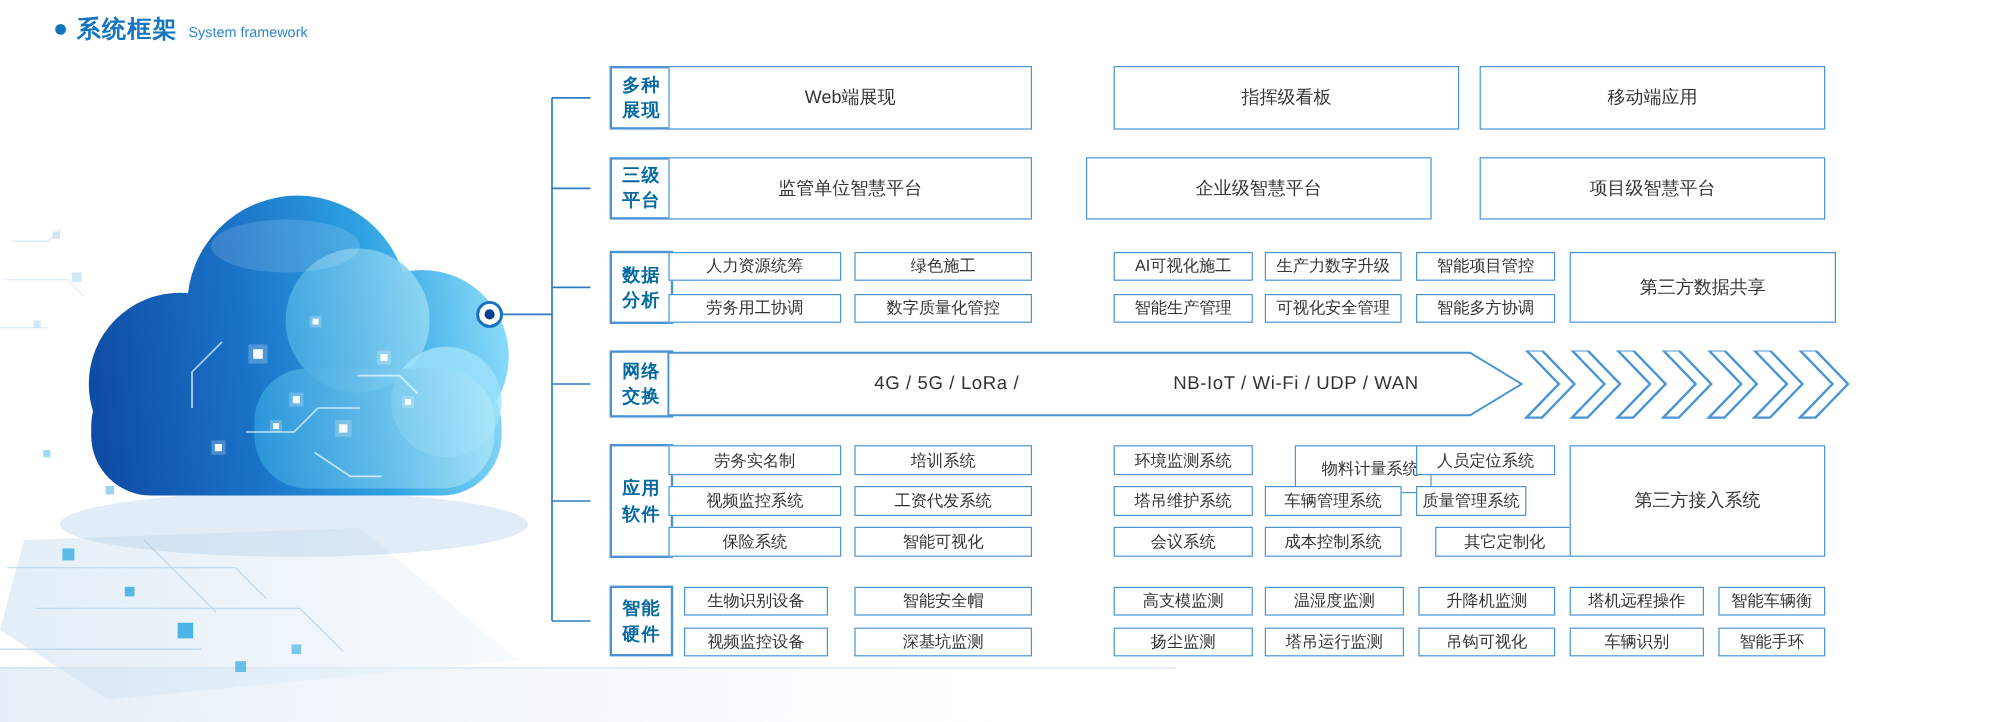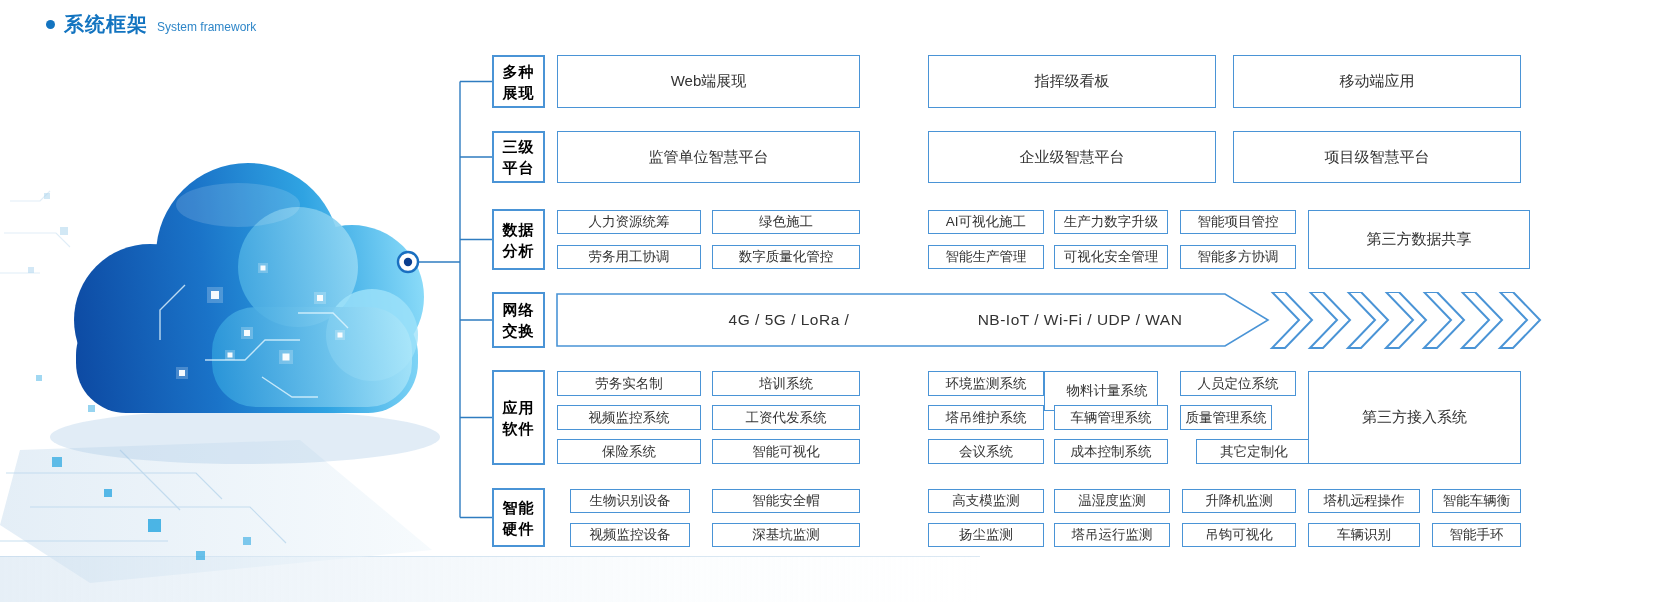--- a/index.html
+++ b/index.html
@@ -15,23 +15,23 @@
   .conn, .cloud { position:absolute; z-index:1; }
   .cloud { left:0; top:105px; }
   .conn { left:0; top:0; }
 
   .bg-strip { position:absolute; left:0; top:556px; width:980px; height:46px; z-index:0;
     background:linear-gradient(90deg, rgba(210,226,240,.55), rgba(238,246,251,.2) 70%, rgba(255,255,255,0));
     border-top:1px solid rgba(175,203,228,.45); }
 
   #rows { position:absolute; left:0; top:0; z-index:3; }
   .cat-row { position:absolute; left:492px; width:1090px; }
-  .cat-label { position:absolute; left:0; top:0; height:100%; width:53px; background:#fff;
+  .cat-label { position:absolute; left:16px; top:0; height:100%; width:53px; background:#fff;
     border:2px solid #4a94d6; display:flex; flex-direction:column; align-items:center; justify-content:center;
-    color:#000000; font-weight:bold; font-size:15px; line-height:1.4; letter-spacing:1px; }
+    color:#0369a1; font-weight:bold; font-size:15px; line-height:1.4; letter-spacing:1px; }
   .node-box { position:absolute; background:#fff; border:1.5px solid #4a94d6;
     display:flex; align-items:center; justify-content:center; color:#333; white-space:nowrap; }
   .node-box.lg { font-size:15px; }
   .node-box.sm { font-size:13.5px; }
   .node-box.side { font-size:15px; }
 
   .net-graphic { position:absolute; left:549px; top:292px; width:1012px; height:60px; z-index:3; }
   .net-box { fill:#ffffff; stroke:#4a94d6; stroke-width:1.6; }
   .chev { fill:#ffffff; stroke:#4a94d6; stroke-width:2; stroke-linejoin:miter; }
   .net-seg { position:absolute; top:2px; height:52px; display:flex; align-items:center; justify-content:center;
@@ -153,21 +153,21 @@
         <div class="node-box lg" style="left: 65px; top: 0px; width: 303px; height: 53px;">Web端展现</div>
         <div class="node-box lg" style="left: 436px; top: 0px; width: 288px; height: 53px;">指挥级看板</div>
         <div class="node-box lg" style="left: 741px; top: 0px; width: 288px; height: 53px;">移动端应用</div>
       </div>
       <div class="cat-row" style="top: 131px; height: 52px;">
         <div class="cat-label">
           <span>三级</span>
           <span>平台</span>
         </div>
         <div class="node-box lg" style="left: 65px; top: 0px; width: 303px; height: 52px;">监管单位智慧平台</div>
-        <div class="node-box lg" style="left: 436px; top: 0px; width: 288px; height: 52px;">企业级智慧平台</div>
+        <div class="node-box lg" style="left: 413px; top: 0px; width: 288px; height: 52px;">企业级智慧平台</div>
         <div class="node-box lg" style="left: 741px; top: 0px; width: 288px; height: 52px;">项目级智慧平台</div>
       </div>
       <div class="cat-row" style="top: 209px; height: 61px;">
         <div class="cat-label">
           <span>数据</span>
           <span>分析</span>
         </div>
         <div class="node-box sm" style="left: 65px; top: 1px; width: 144px; height: 24px;">人力资源统筹</div>
         <div class="node-box sm" style="left: 220px; top: 1px; width: 148px; height: 24px;">绿色施工</div>
         <div class="node-box sm" style="left: 436px; top: 1px; width: 116px; height: 24px;">AI可视化施工</div>
@@ -187,21 +187,21 @@
         </div>
       </div>
       <div class="cat-row" style="top: 370px; height: 95px;">
         <div class="cat-label">
           <span>应用</span>
           <span>软件</span>
         </div>
         <div class="node-box sm" style="left: 65px; top: 1px; width: 144px; height: 25px;">劳务实名制</div>
         <div class="node-box sm" style="left: 220px; top: 1px; width: 148px; height: 25px;">培训系统</div>
         <div class="node-box sm" style="left: 436px; top: 1px; width: 116px; height: 25px;">环境监测系统</div>
-        <div class="node-box sm" style="left: 552px; top: 1px; width: 114px; height: 40px; padding-left: 12px;">物料计量系统</div>
+        <div class="node-box sm" style="left: 587px; top: 1px; width: 114px; height: 40px; padding-left: 12px;">物料计量系统</div>
         <div class="node-box sm" style="left: 688px; top: 1px; width: 116px; height: 25px;">人员定位系统</div>
         <div class="node-box sm" style="left: 65px; top: 35px; width: 144px; height: 25px;">视频监控系统</div>
         <div class="node-box sm" style="left: 220px; top: 35px; width: 148px; height: 25px;">工资代发系统</div>
         <div class="node-box sm" style="left: 436px; top: 35px; width: 116px; height: 25px;">塔吊维护系统</div>
         <div class="node-box sm" style="left: 562px; top: 35px; width: 114px; height: 25px;">车辆管理系统</div>
         <div class="node-box sm" style="left: 688px; top: 35px; width: 92px; height: 25px;">质量管理系统</div>
         <div class="node-box sm" style="left: 65px; top: 69px; width: 144px; height: 25px;">保险系统</div>
         <div class="node-box sm" style="left: 220px; top: 69px; width: 148px; height: 25px;">智能可视化</div>
         <div class="node-box sm" style="left: 436px; top: 69px; width: 116px; height: 25px;">会议系统</div>
         <div class="node-box sm" style="left: 562px; top: 69px; width: 114px; height: 25px;">成本控制系统</div>

